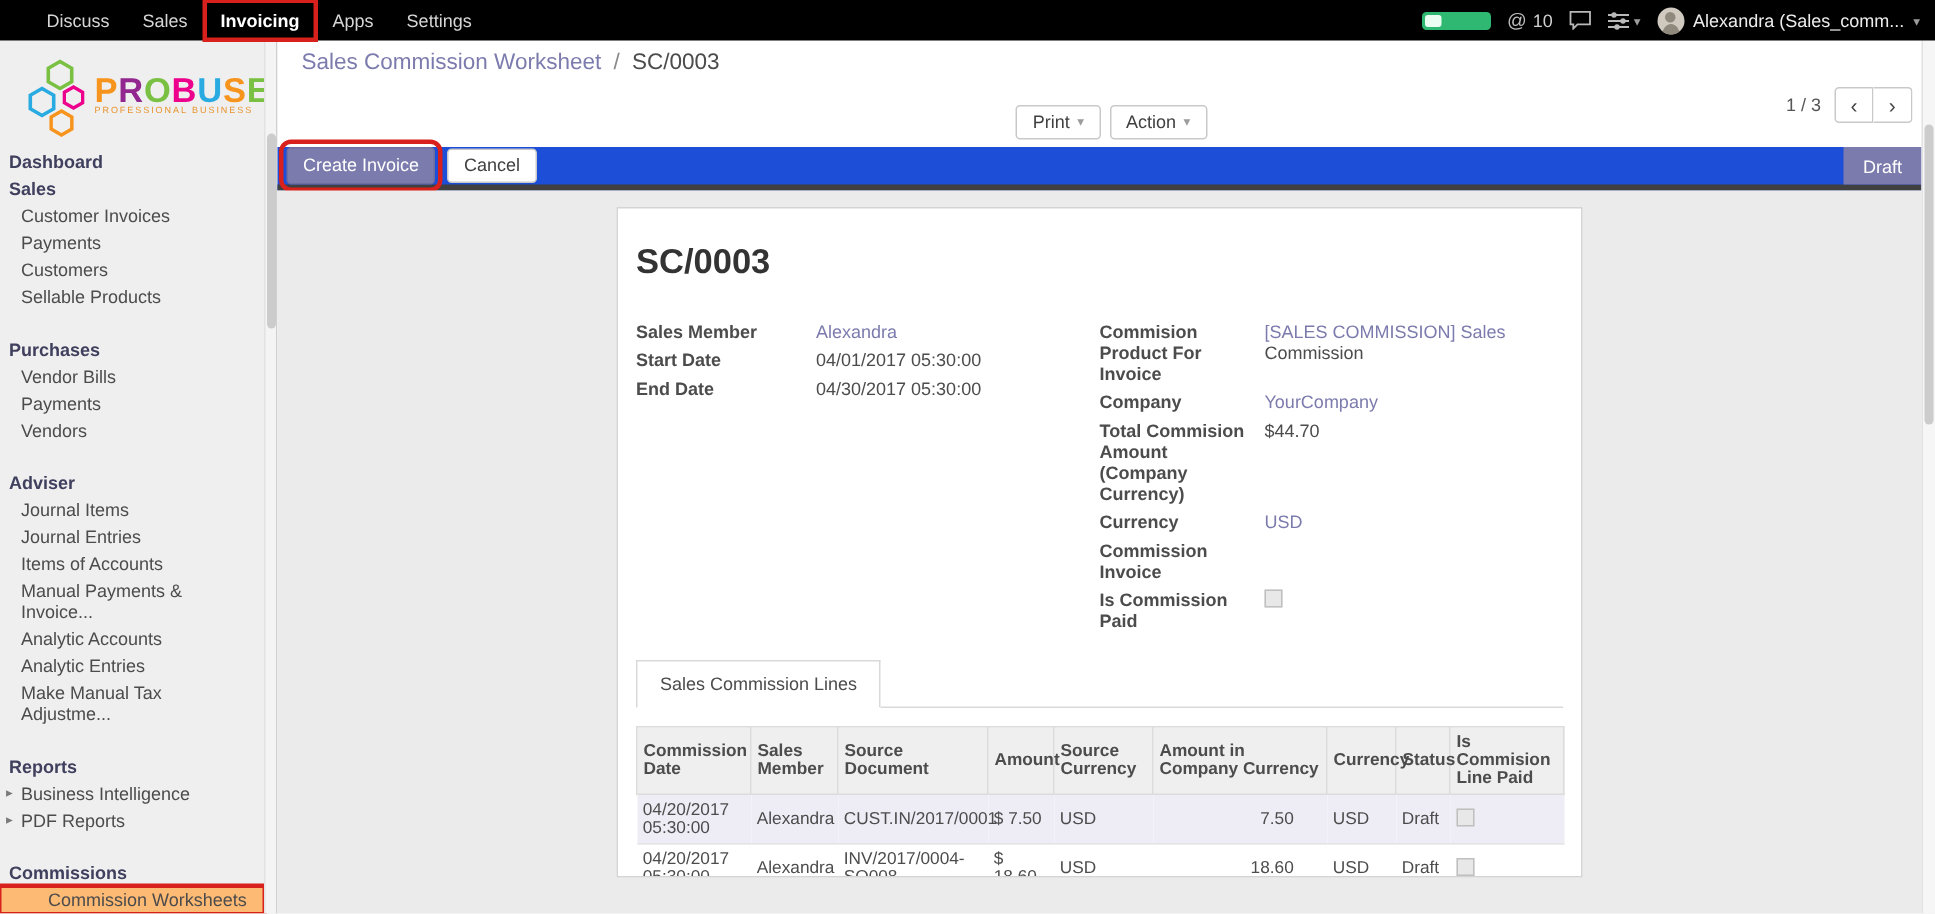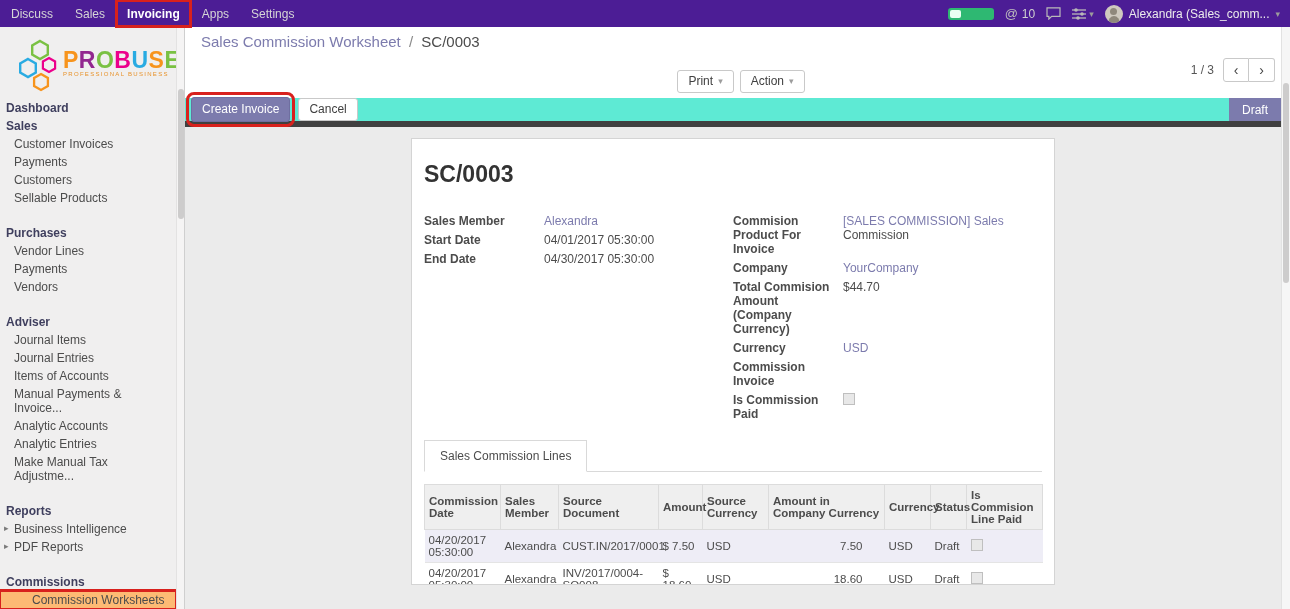--- a/index.html
+++ b/index.html
@@ -1,20 +1,20 @@
 <!DOCTYPE html>
 <html><head>
 <meta charset="utf-8">
 <style>
   * { box-sizing: border-box; margin: 0; padding: 0; }
   html, body { width: 1290px; height: 609px; overflow: hidden; }
   body { font-family: "Liberation Sans", sans-serif; font-size: 12px; background: #fff; color: #4c4c4c; }
 
   
-  .topbar { height: 27px; background: #4c1d95; display: flex; align-items: stretch; color: #d6d6d6; font-size: 12px; position: relative; z-index: 5; }
+  .topbar { height: 27px; background: #000000; display: flex; align-items: stretch; color: #d6d6d6; font-size: 12px; position: relative; z-index: 5; padding-left: 20px; }
   .tb-menu { display: flex; align-items: center; padding: 0 11px; cursor: pointer; }
   .tb-menu.active { color: #fff; font-weight: bold; }
   .annot-topbar { outline: 3px solid #d8211d; outline-offset: -2px; }
   .tb-right { margin-left: auto; display: flex; align-items: center; gap: 11px; padding-right: 10px; }
   .green-pill { width: 46px; height: 12px; background: #2eb872; border-radius: 3px; position: relative; }
   .green-pill::before { content: ""; position: absolute; left: 2px; top: 2px; width: 11px; height: 8px; background: #eafff2; border-radius: 2px; }
   .tb-activity { display: flex; align-items: center; gap: 4px; color: #cfcfcf; }
   .at-glyph { font-size: 13px; color: #bdbdbd; }
   .tb-icon { display: flex; align-items: center; gap: 3px; cursor: pointer; }
   .caret { font-size: 9px; color: #9c9c9c; }
@@ -51,21 +51,21 @@
   .breadcrumb .sep { color: #8a8a8a; margin: 0 4px; }
   .breadcrumb .current { color: #4c4c4c; }
   .cp-buttons { display: flex; justify-content: center; gap: 6px; margin-top: 17px; }
   .btn { font-family: inherit; font-size: 12px; color: #404040; background: #fff; border: 1px solid #c9c9c9; border-radius: 3px; padding: 3px 10px; cursor: pointer; display: inline-flex; align-items: center; gap: 5px; line-height: 15px; }
   .pager { position: absolute; top: 31px; right: 6px; display: flex; align-items: center; gap: 9px; color: #555; }
   .pager-group { display: flex; }
   .pager-btn { width: 26px; height: 24px; background: #fff; border: 1px solid #c9c9c9; display: flex; align-items: center; justify-content: center; font-size: 14px; color: #444; cursor: pointer; }
   .pager-btn.prev { border-radius: 3px 0 0 3px; }
   .pager-btn.next { border-radius: 0 3px 3px 0; border-left: none; }
 
-  .statusbar { height: 29px; background: #5eead4; border-bottom: 6px solid #404040; display: flex; align-items: center; padding-left: 6px; }
+  .statusbar { height: 29px; background: #1d4ed8; border-bottom: 4px solid #404040; display: flex; align-items: center; padding-left: 6px; }
   .btn-primary { font-family: inherit; font-size: 12px; background: #7c7bad; color: #fff; border: 1px solid #6f6ea0; border-radius: 3px; padding: 4px 10px; cursor: pointer; line-height: 15px; }
   .annot-btn { outline: 3px solid #d8211d; outline-offset: 2px; }
   .btn-cancel { margin-left: 8px; }
   .status-badge { margin-left: auto; height: 100%; display: flex; align-items: center; background: #7c7bad; color: #fff; padding: 0 13px; font-size: 12px; }
 
   .form-area { flex: 1; background: #ebebeb; padding-top: 11px; overflow: hidden; }
   .sheet { width: 644px; margin: 0 auto; background: #fff; border: 1px solid #d4d4d4; padding: 22px 12px 0; height: 447px; overflow: hidden; }
   .sheet-title { font-size: 23px; font-weight: bold; color: #333; margin-bottom: 26px; }
 
   .field-groups { display: flex; }
@@ -148,21 +148,21 @@
 
     <nav class="menu">
       <div class="s-header tight">Dashboard</div>
       <div class="s-header tight">Sales</div>
       <div class="s-item"><span>Customer Invoices</span></div>
       <div class="s-item"><span>Payments</span></div>
       <div class="s-item"><span>Customers</span></div>
       <div class="s-item"><span>Sellable Products</span></div>
 
       <div class="s-header">Purchases</div>
-      <div class="s-item"><span>Vendor Lines</span></div>
+      <div class="s-item"><span>Vendor Bills</span></div>
       <div class="s-item"><span>Payments</span></div>
       <div class="s-item"><span>Vendors</span></div>
 
       <div class="s-header">Adviser</div>
       <div class="s-item"><span>Journal Items</span></div>
       <div class="s-item"><span>Journal Entries</span></div>
       <div class="s-item"><span>Items of Accounts</span></div>
       <div class="s-item"><span>Manual Payments &amp; Invoice...</span></div>
       <div class="s-item"><span>Analytic Accounts</span></div>
       <div class="s-item"><span>Analytic Entries</span></div>

